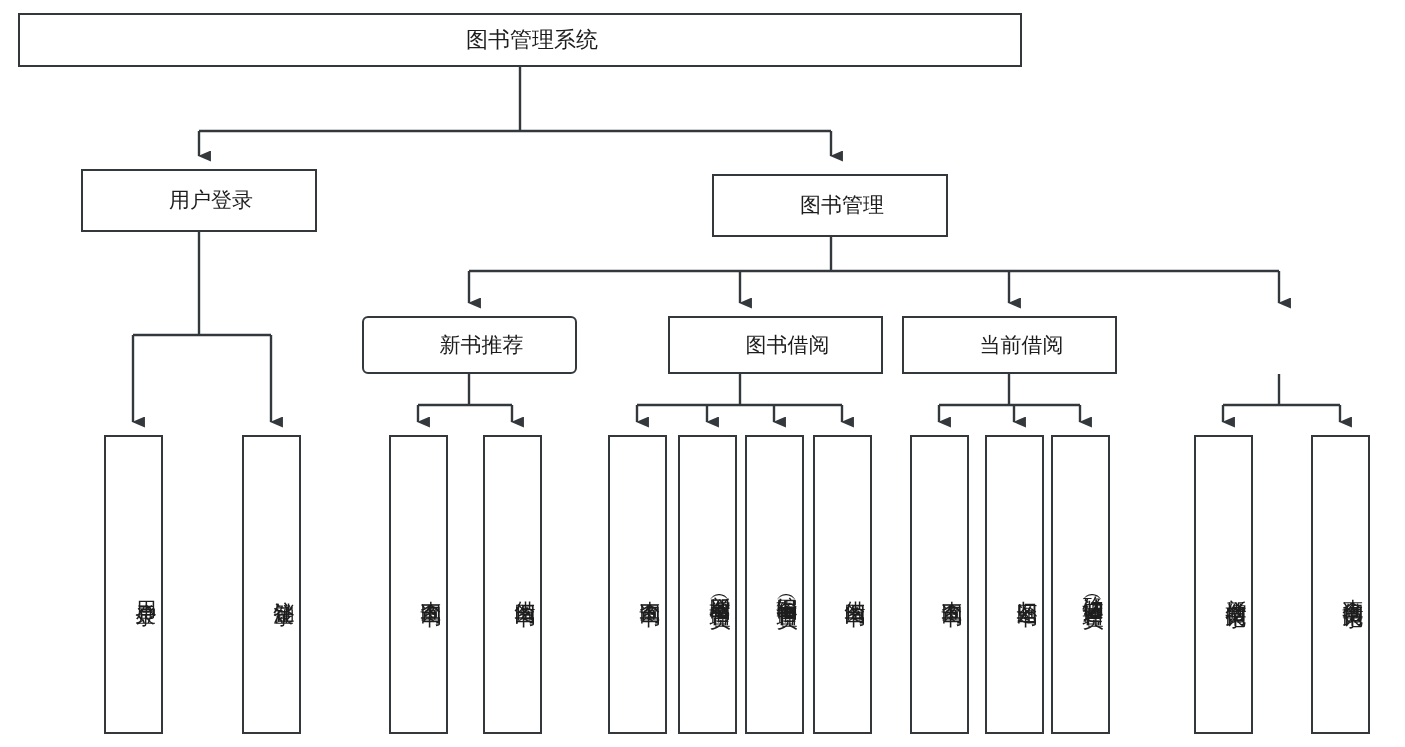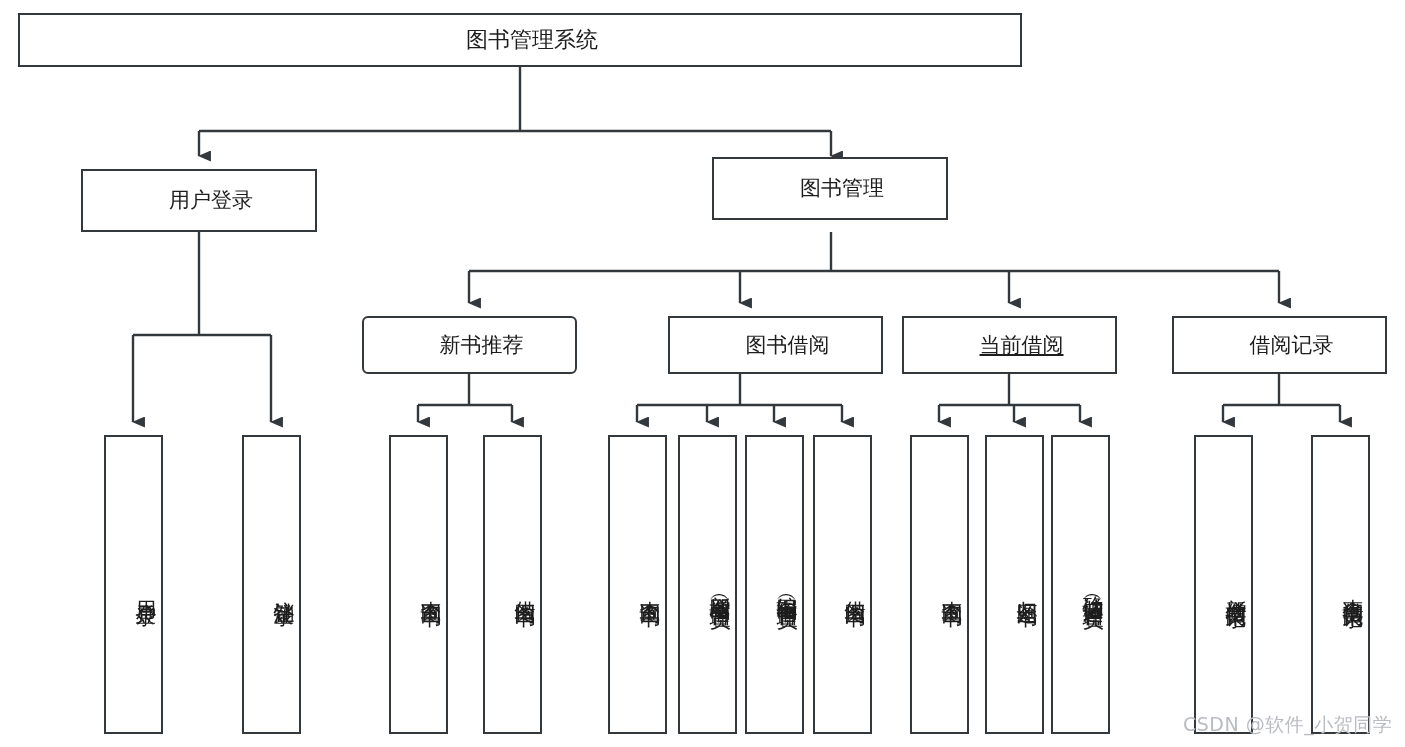--- a/index.html
+++ b/index.html
@@ -122,35 +122,32 @@
     </g>
   </svg>
 
   <div class="node horiz root" style="left:18px; top:13px; width:1004px; height:54px;">
     <span class="label">图书管理系统</span>
   </div>
 
   <div class="node horiz" style="left:81px; top:169px; width:236px; height:63px;">
     <span class="label">用户登录</span>
   </div>
-  <div class="node horiz" style="left:712px; top:157px; width:236px; height:63px;">
+  <div class="node horiz" style="left:712px; top:174px; width:236px; height:63px;">
     <span class="label">图书管理</span>
   </div>
 
   <div class="node horiz" style="left:362px; top:316px; width:215px; height:58px;border-radius:6px;">
     <span class="label">新书推荐</span>
   </div>
   <div class="node horiz" style="left:633px; top:316px; width:215px; height:58px;margin-left:35px;">
     <span class="label">图书借阅</span>
   </div>
-  <div class="node horiz" style="left:902px; top:316px; width:215px; height:58px;text-decoration:underline;">
+  <div class="node horiz" style="left:902px; top:316px; width:215px; height:58px;">
     <span class="label">当前借阅</span>
-  </div>
-  <div class="node horiz" style="left:1172px; top:316px; width:215px; height:58px;">
-    <span class="label">借阅记录</span>
   </div>
 
   <div class="node vert" style="left:104px; top:435px; width:59px; height:299px;">
     <span class="label">用户登录</span>
   </div>
   <div class="node vert" style="left:242px; top:435px; width:59px; height:299px;">
     <span class="label">注销登录</span>
   </div>
   <div class="node vert" style="left:389px; top:435px; width:59px; height:299px;">
     <span class="label">查询图书</span>
@@ -179,15 +176,14 @@
   <div class="node vert" style="left:1051px; top:435px; width:59px; height:299px;">
     <span class="label">确认归还（管理员）</span>
   </div>
   <div class="node vert" style="left:1194px; top:435px; width:59px; height:299px;">
     <span class="label">新增借阅记录</span>
   </div>
   <div class="node vert" style="left:1311px; top:435px; width:59px; height:299px;">
     <span class="label">查询借阅记录</span>
   </div>
 
-  <div class="watermark">CSDN @软件_小贺同学</div>
 
 </div>
 
 </body></html>

